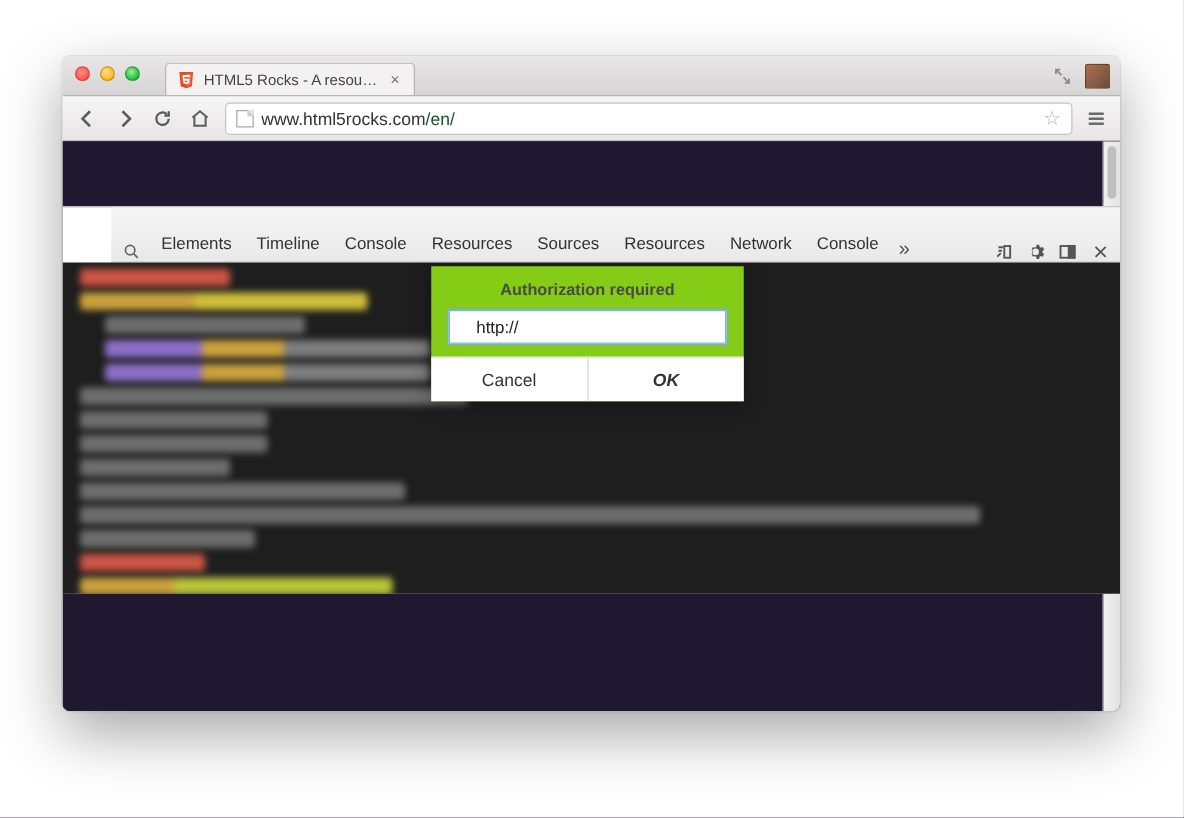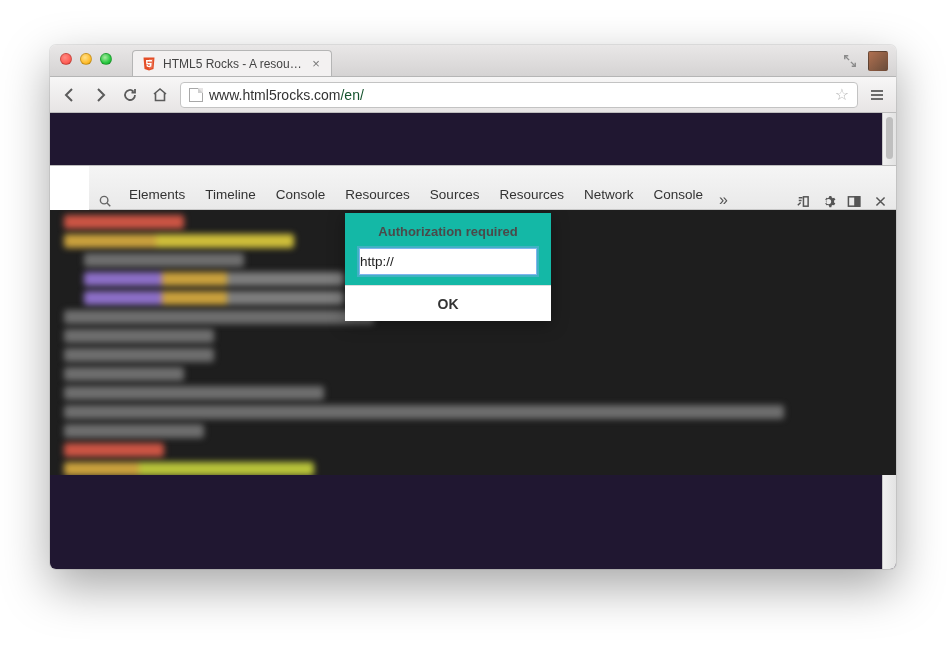--- a/index.html
+++ b/index.html
@@ -238,41 +238,41 @@
     margin:5px 14px;
     border-radius:3px;
     filter: blur(3px);
   }
 
   
   .dialog {
     position:absolute;
     left:295px;
     top:3px;
-    width:206px;
-    background:#14b8a6;
+    width:250px;
+    background:#84cc16;
     box-shadow: 0 3px 16px rgba(0,0,0,0.35);
     z-index:5;
     font-size:13px;
     color:#333;
   }
   .dlg-title {
     text-align:center;
     font-weight:600;
     padding:11px 10px 9px;
     color:#4a4a4a;
   }
   .dlg-body {
     padding: 0 14px 10px;
     display:flex;flex-direction:column;gap:8px;
   }
   .dlg-input {
     height:27px;
     border:1px solid #c7c7c7;
-    padding: 0 0;
+    padding: 0 21px;
     font-size:13.5px;
     font-family:inherit;
     outline:none;
     color:#222;
   }
   .dlg-input::placeholder { color:#b4b4b4; }
   .dlg-input.focus {
     border-color:#7fb4ee;
     box-shadow: 0 0 0 2px rgba(120,170,230,0.45);
   }
@@ -284,21 +284,21 @@
   .dlg-btn {
     flex:1;
     background:#fff;
     border:none;
     font-size:14px;
     font-family:inherit;
     cursor:pointer;
     color:#333;
   }
   .dlg-btn + .dlg-btn { border-left:1px solid #dedede; }
-  .dlg-btn.ok { font-weight:600; }
+  .dlg-btn.ok { font-weight:600;font-style:italic; }
 </style>
 </head>
 <body>
 
 <div class="backdrop"></div>
 
 <div class="window">
 
   <div class="titlebar">
     <div class="traffic-lights">
@@ -431,19 +431,20 @@
         <div class="blurline" style="width:140px;background:#6e6e6e;margin-left:14px;"></div>
         <div class="blurline" style="width:100px;background:#c54;margin-left:14px;"></div>
         <div class="blurline" style="width:250px;background:linear-gradient(90deg,#caa13d 0 30%,#b9c43a 30%);margin-left:14px;"></div>
 
         <div class="dialog">
           <div class="dlg-title">Authorization required</div>
           <div class="dlg-body">
             <input class="dlg-input focus" value="http://" style="">
           </div>
           <div class="dlg-actions">
+            <button class="dlg-btn">Cancel</button>
             <button class="dlg-btn ok">OK</button>
           </div>
         </div>
       </div>
     </div>
   </div>
 </div>
 
 </body></html>

